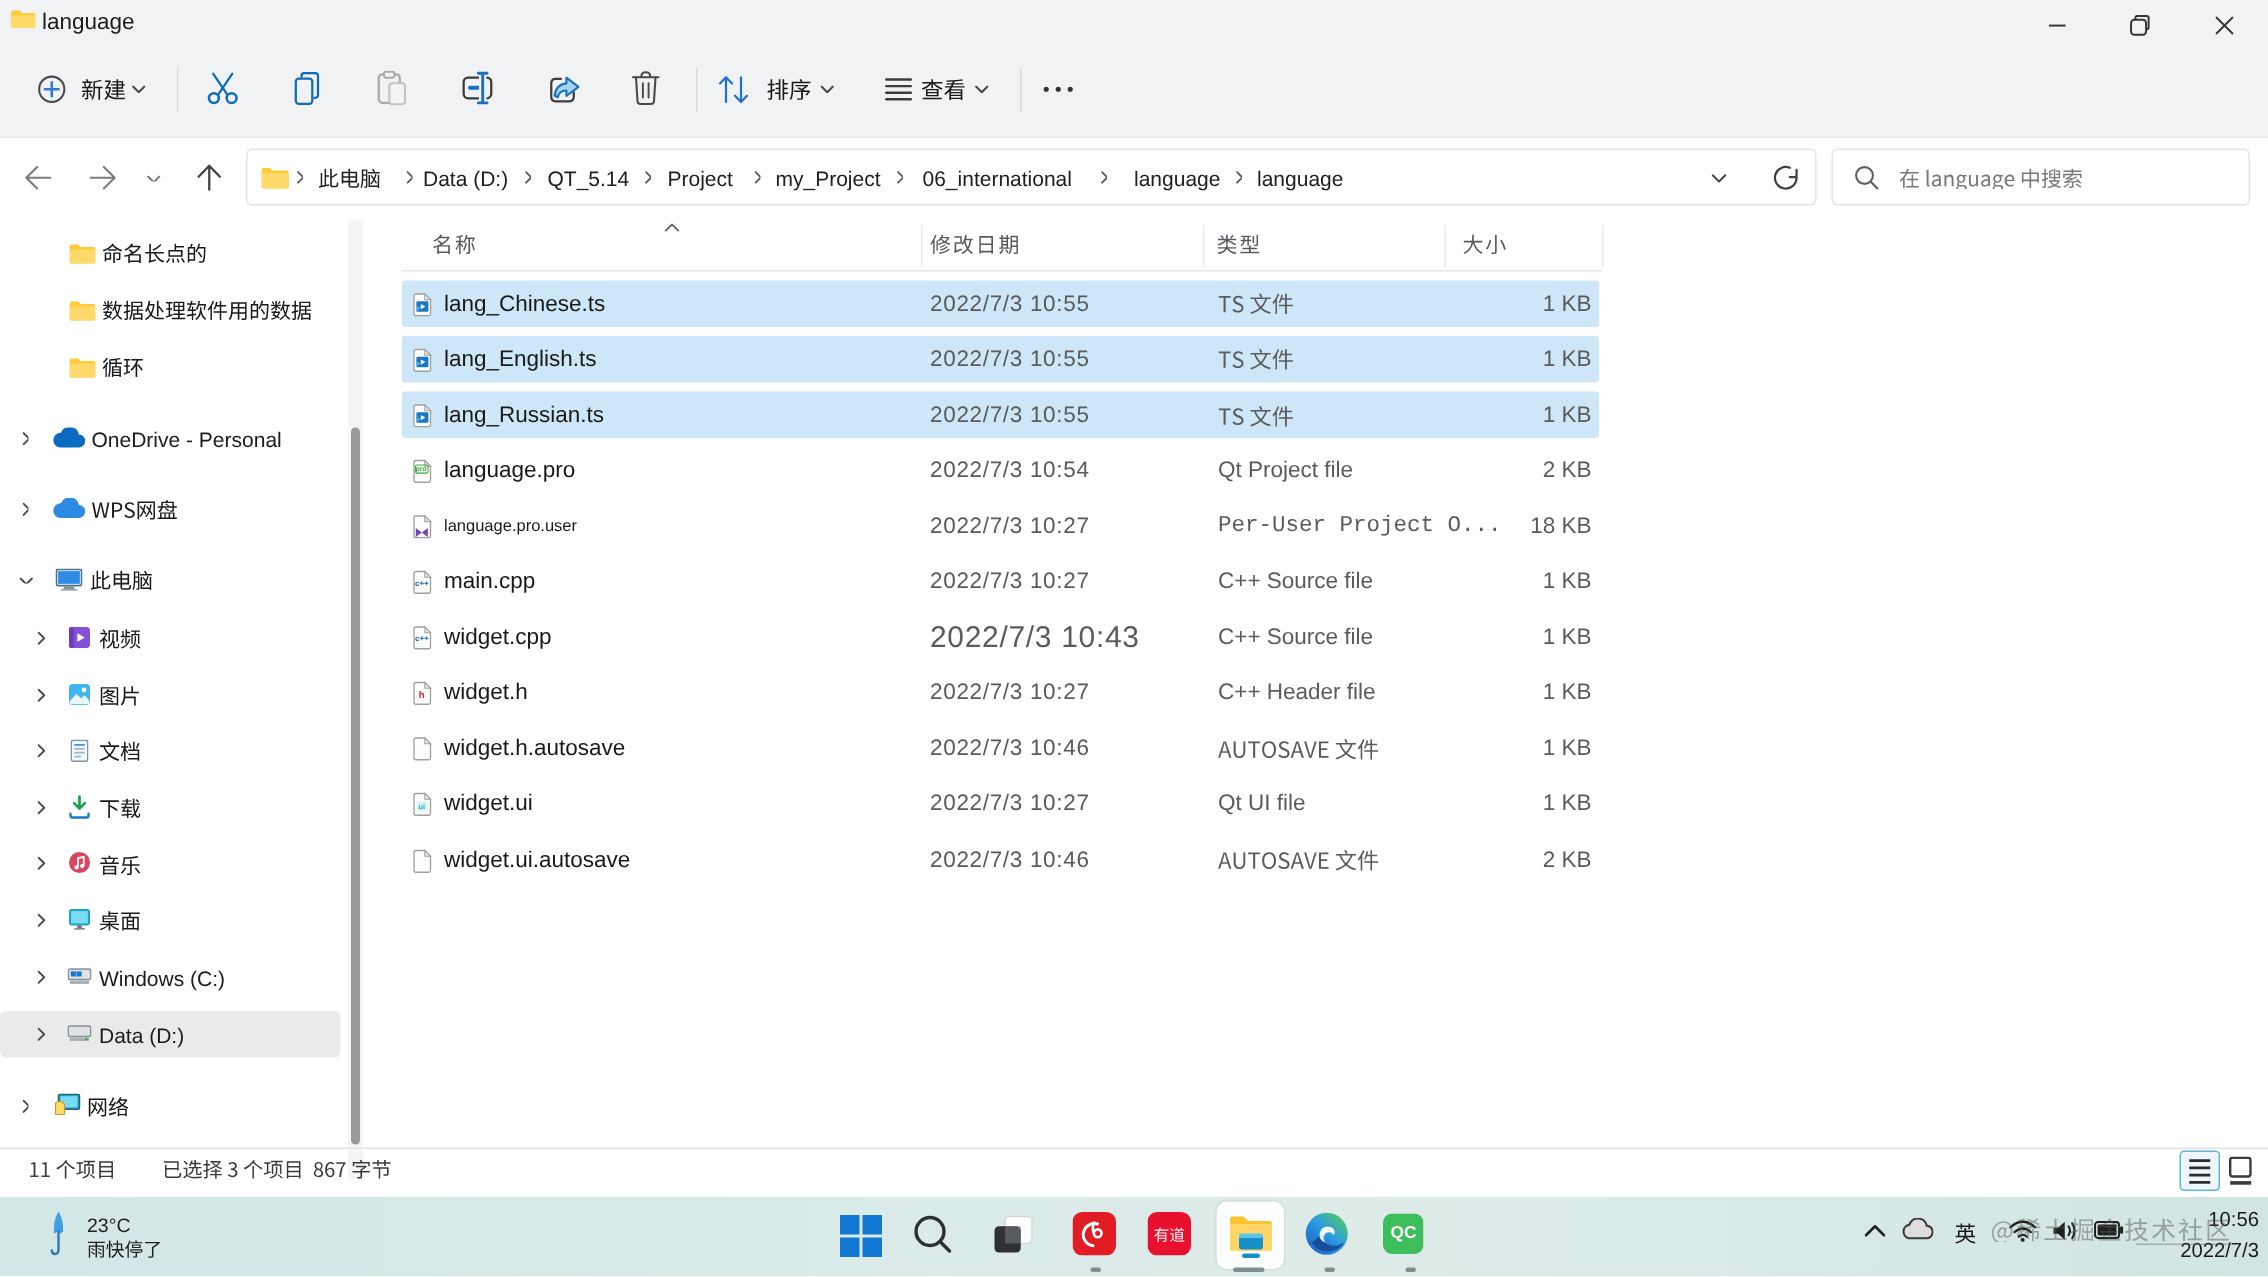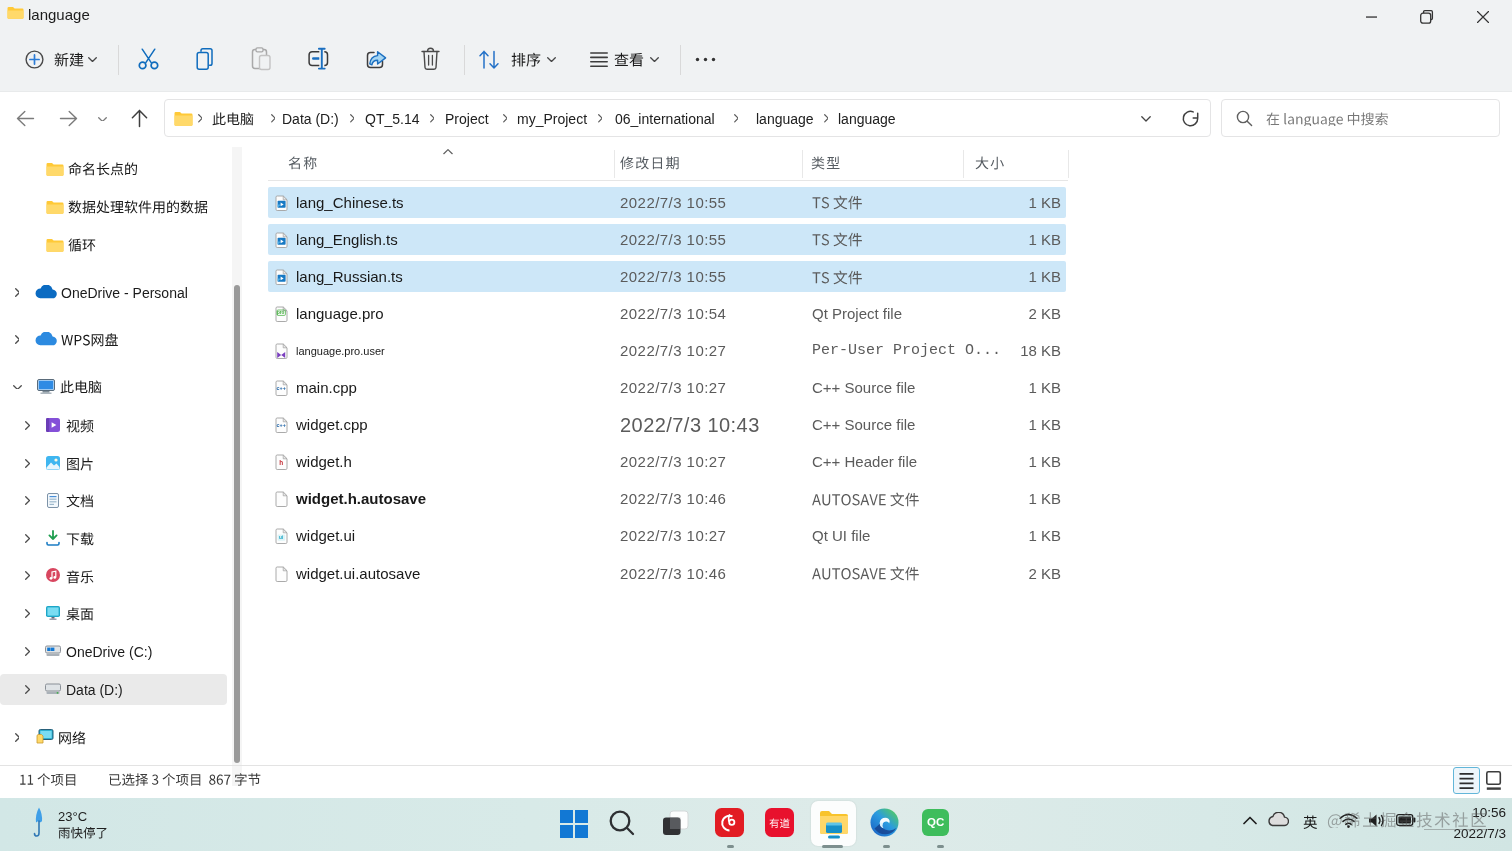--- a/index.html
+++ b/index.html
@@ -276,21 +276,21 @@
 <svg style="position:absolute;left:25.025px;top:646.9px;" width="4.95" height="9" viewBox="0 0 4.95 9">
       <path d="M0.7 0.7 L4.5 4.5 L0.7 8.3" stroke="#4c4c4c" stroke-width="1.3" fill="none" stroke-linecap="round" stroke-linejoin="round"></path>
     </svg>
 <svg style="position:absolute;left:45px;top:645px;" width="16" height="12" viewBox="0 0 16 12">
       <rect x="0.5" y="1" width="15" height="7" rx="1.4" fill="#dfe3e6" stroke="#8a9097" stroke-width="1"></rect>
       <rect x="1.5" y="8.6" width="13" height="2.4" rx="0.8" fill="#aab1b8"></rect>
       <rect x="2.2" y="2.6" width="3.4" height="3.4" fill="#1278d4"></rect>
       <rect x="6.0" y="2.6" width="3.4" height="3.4" fill="#1278d4"></rect>
       <rect x="2.2" y="2.6" width="7.2" height="3.4" fill="none"></rect>
     </svg>
-<div style="position:absolute;left:66px;top:642.9px;height:18px;line-height:18px;font-size:14px;color:#1b1b1b;font-weight:400;white-space:nowrap;">OneDrive (C:)</div>
+<div style="position:absolute;left:66px;top:642.9px;height:18px;line-height:18px;font-size:14px;color:#1b1b1b;font-weight:400;white-space:nowrap;">Windows (C:)</div>
 <div style="position:absolute;left:0px;top:674px;width:227px;height:31px;background:#eaeaea;border-radius:4px;"></div>
 <svg style="position:absolute;left:25.025px;top:685.0px;" width="4.95" height="9" viewBox="0 0 4.95 9">
       <path d="M0.7 0.7 L4.5 4.5 L0.7 8.3" stroke="#4c4c4c" stroke-width="1.3" fill="none" stroke-linecap="round" stroke-linejoin="round"></path>
     </svg>
 <svg style="position:absolute;left:45px;top:683px;" width="16" height="12" viewBox="0 0 16 12">
       <rect x="0.5" y="1" width="15" height="7" rx="1.4" fill="#dfe3e6" stroke="#8a9097" stroke-width="1"></rect>
       <rect x="1.5" y="8.6" width="13" height="2.4" rx="0.8" fill="#aab1b8"></rect>
       <circle cx="12.5" cy="9.8" r="0.9" fill="#3fae49"></circle>
     </svg>
 <div style="position:absolute;left:66px;top:681.0px;height:18px;line-height:18px;font-size:14px;color:#1b1b1b;font-weight:400;white-space:nowrap;">Data (D:)</div>
@@ -412,21 +412,21 @@
       <text x="4.2" y="11" font-family="Liberation Sans, sans-serif" font-size="6.4" font-weight="bold" fill="#c2272f">h</text>
     </svg>
 <div style="position:absolute;left:296px;top:452.2px;height:20px;line-height:20px;font-size:15px;color:#191919;font-weight:400;white-space:nowrap;">widget.h</div>
 <div style="position:absolute;left:620px;top:452.2px;height:20px;line-height:20px;font-size:15px;color:#5b5b5b;font-weight:400;letter-spacing:0.45px;white-space:nowrap;">2022/7/3 10:27</div>
 <div style="position:absolute;left:812px;top:452.2px;height:20px;line-height:20px;font-size:15px;color:#5b5b5b;font-weight:400;white-space:nowrap;">C++ Header file</div>
 <div style="position:absolute;right:451px;top:452.2px;height:20px;line-height:20px;font-size:15px;color:#5b5b5b;font-weight:400;white-space:nowrap;">1 KB</div>
 <svg style="position:absolute;left:275px;top:491.3px;" width="13" height="16.5" viewBox="0 0 13 16.5">
       <path d="M1 2.2 Q1 1 2.2 1 L8.2 1 L12 4.8 L12 14.3 Q12 15.5 10.8 15.5 L2.2 15.5 Q1 15.5 1 14.3 Z" fill="#fdfdfd" stroke="#a0a0a0" stroke-width="0.9"></path>
       <path d="M8.2 1 L8.2 4.8 L12 4.8 Z" fill="#e8e8e8" stroke="#a0a0a0" stroke-width="0.7"></path>
     </svg>
-<div style="position:absolute;left:296px;top:489.3px;height:20px;line-height:20px;font-size:15px;color:#191919;font-weight:700;white-space:nowrap;">widget.h.autosave</div>
+<div style="position:absolute;left:296px;top:489.3px;height:20px;line-height:20px;font-size:15px;color:#191919;font-weight:400;white-space:nowrap;">widget.h.autosave</div>
 <div style="position:absolute;left:620px;top:489.3px;height:20px;line-height:20px;font-size:15px;color:#5b5b5b;font-weight:400;letter-spacing:0.45px;white-space:nowrap;">2022/7/3 10:46</div>
 <div style="position:absolute;left:812px;top:488.1px;width:107.5px;height:19.5px;"><svg width="107.5" height="19.5" viewBox="0 0 107.5 19.5">
         <path d="M0.1 17.2H1.4L2.5 13.9H6.5L7.5 17.2H8.9L5.3 6.3H3.7ZM2.8 12.8 3.4 11.1C3.7 9.9 4.1 8.7 4.4 7.4H4.5C4.9 8.7 5.2 9.9 5.6 11.1L6.1 12.8Z M14.3 17.4C16.5 17.4 18.2 16.2 18.2 12.7V6.3H16.9V12.7C16.9 15.3 15.8 16.2 14.3 16.2C12.9 16.2 11.8 15.3 11.8 12.7V6.3H10.4V12.7C10.4 16.2 12.1 17.4 14.3 17.4Z M23.4 17.2H24.8V7.5H28.1V6.3H20.1V7.5H23.4Z M34.0 17.4C36.7 17.4 38.7 15.2 38.7 11.7C38.7 8.2 36.7 6.1 34.0 6.1C31.3 6.1 29.4 8.2 29.4 11.7C29.4 15.2 31.3 17.4 34.0 17.4ZM34.0 16.2C32.1 16.2 30.8 14.4 30.8 11.7C30.8 9.0 32.1 7.3 34.0 7.3C36.0 7.3 37.3 9.0 37.3 11.7C37.3 14.4 36.0 16.2 34.0 16.2Z M44.0 17.4C46.3 17.4 47.7 16.0 47.7 14.3C47.7 12.7 46.7 11.9 45.5 11.4L43.9 10.7C43.1 10.4 42.1 10.0 42.1 8.9C42.1 7.9 42.9 7.3 44.1 7.3C45.2 7.3 46.0 7.7 46.6 8.3L47.3 7.5C46.6 6.7 45.4 6.1 44.1 6.1C42.2 6.1 40.7 7.3 40.7 9.0C40.7 10.6 41.9 11.4 42.9 11.8L44.5 12.5C45.5 12.9 46.3 13.3 46.3 14.4C46.3 15.5 45.5 16.2 44.0 16.2C42.9 16.2 41.8 15.6 41.0 14.8L40.2 15.8C41.2 16.7 42.5 17.4 44.0 17.4Z M48.4 17.2H49.8L50.8 13.9H54.8L55.8 17.2H57.3L53.6 6.3H52.1ZM51.2 12.8 51.7 11.1C52.1 9.9 52.4 8.7 52.8 7.4H52.8C53.2 8.7 53.5 9.9 53.9 11.1L54.4 12.8Z M60.8 17.2H62.4L65.8 6.3H64.5L62.7 12.2C62.3 13.5 62.1 14.5 61.7 15.8H61.6C61.2 14.5 60.9 13.5 60.5 12.2L58.8 6.3H57.4Z M67.3 17.2H73.7V16.0H68.7V12.0H72.8V10.9H68.7V7.5H73.6V6.3H67.3Z M84.1 5.0C84.6 5.7 85.1 6.7 85.2 7.3L86.5 6.9C86.3 6.3 85.7 5.3 85.3 4.6ZM78.6 7.3V8.4H80.9C81.8 10.7 83.0 12.6 84.5 14.2C82.9 15.6 80.9 16.6 78.4 17.3C78.6 17.5 79.0 18.1 79.1 18.3C81.6 17.5 83.6 16.5 85.3 15.0C87.0 16.5 89.0 17.6 91.4 18.2C91.6 17.9 91.9 17.5 92.2 17.2C89.8 16.6 87.8 15.6 86.2 14.2C87.7 12.7 88.8 10.8 89.7 8.4H92.0V7.3ZM85.3 13.4C83.9 12.0 82.9 10.3 82.1 8.4H88.4C87.7 10.4 86.6 12.1 85.3 13.4Z M97.4 12.1V13.2H101.6V18.4H102.7V13.2H106.8V12.1H102.7V8.9H106.1V7.8H102.7V4.9H101.6V7.8H99.6C99.8 7.1 100.0 6.4 100.1 5.7L99.1 5.5C98.7 7.4 98.1 9.3 97.3 10.6C97.5 10.7 98.0 11.0 98.2 11.1C98.6 10.5 99.0 9.7 99.3 8.9H101.6V12.1ZM96.6 4.8C95.8 7.0 94.5 9.2 93.2 10.7C93.3 11.0 93.7 11.5 93.8 11.8C94.3 11.3 94.7 10.7 95.1 10.1V18.3H96.2V8.3C96.8 7.3 97.3 6.2 97.7 5.1Z" fill="#5b5b5b"></path>
       </svg></div>
 <div style="position:absolute;right:451px;top:489.3px;height:20px;line-height:20px;font-size:15px;color:#5b5b5b;font-weight:400;white-space:nowrap;">1 KB</div>
 <svg style="position:absolute;left:275px;top:528.4000000000001px;" width="13" height="16.5" viewBox="0 0 13 16.5">
       <path d="M1 2.2 Q1 1 2.2 1 L8.2 1 L12 4.8 L12 14.3 Q12 15.5 10.8 15.5 L2.2 15.5 Q1 15.5 1 14.3 Z" fill="#fdfdfd" stroke="#a0a0a0" stroke-width="0.9"></path>
       <path d="M8.2 1 L8.2 4.8 L12 4.8 Z" fill="#e8e8e8" stroke="#a0a0a0" stroke-width="0.7"></path>
       <rect x="2.6" y="6.4" width="7.6" height="6.4" rx="0.8" fill="#ddf3f6"></rect>
       <text x="4" y="11.4" font-family="Liberation Sans, sans-serif" font-size="4.8" font-weight="bold" fill="#1da6c7">ui</text>

